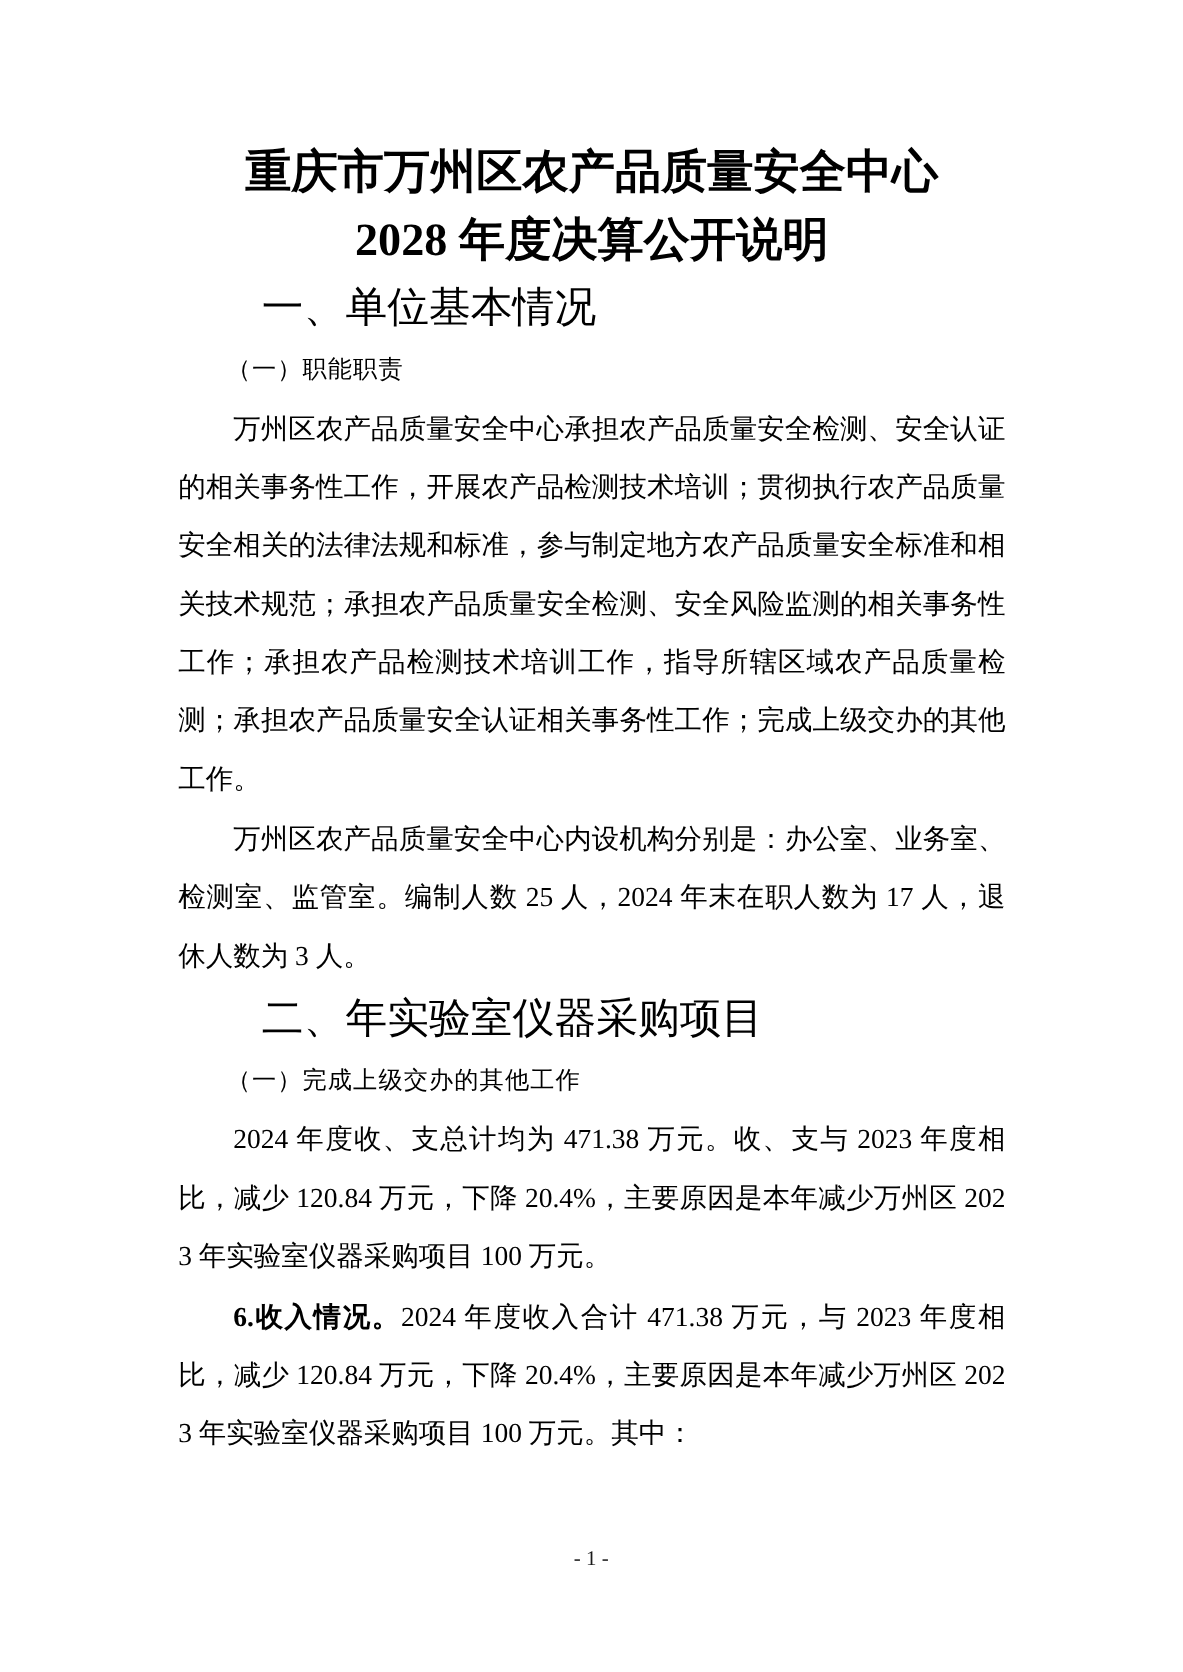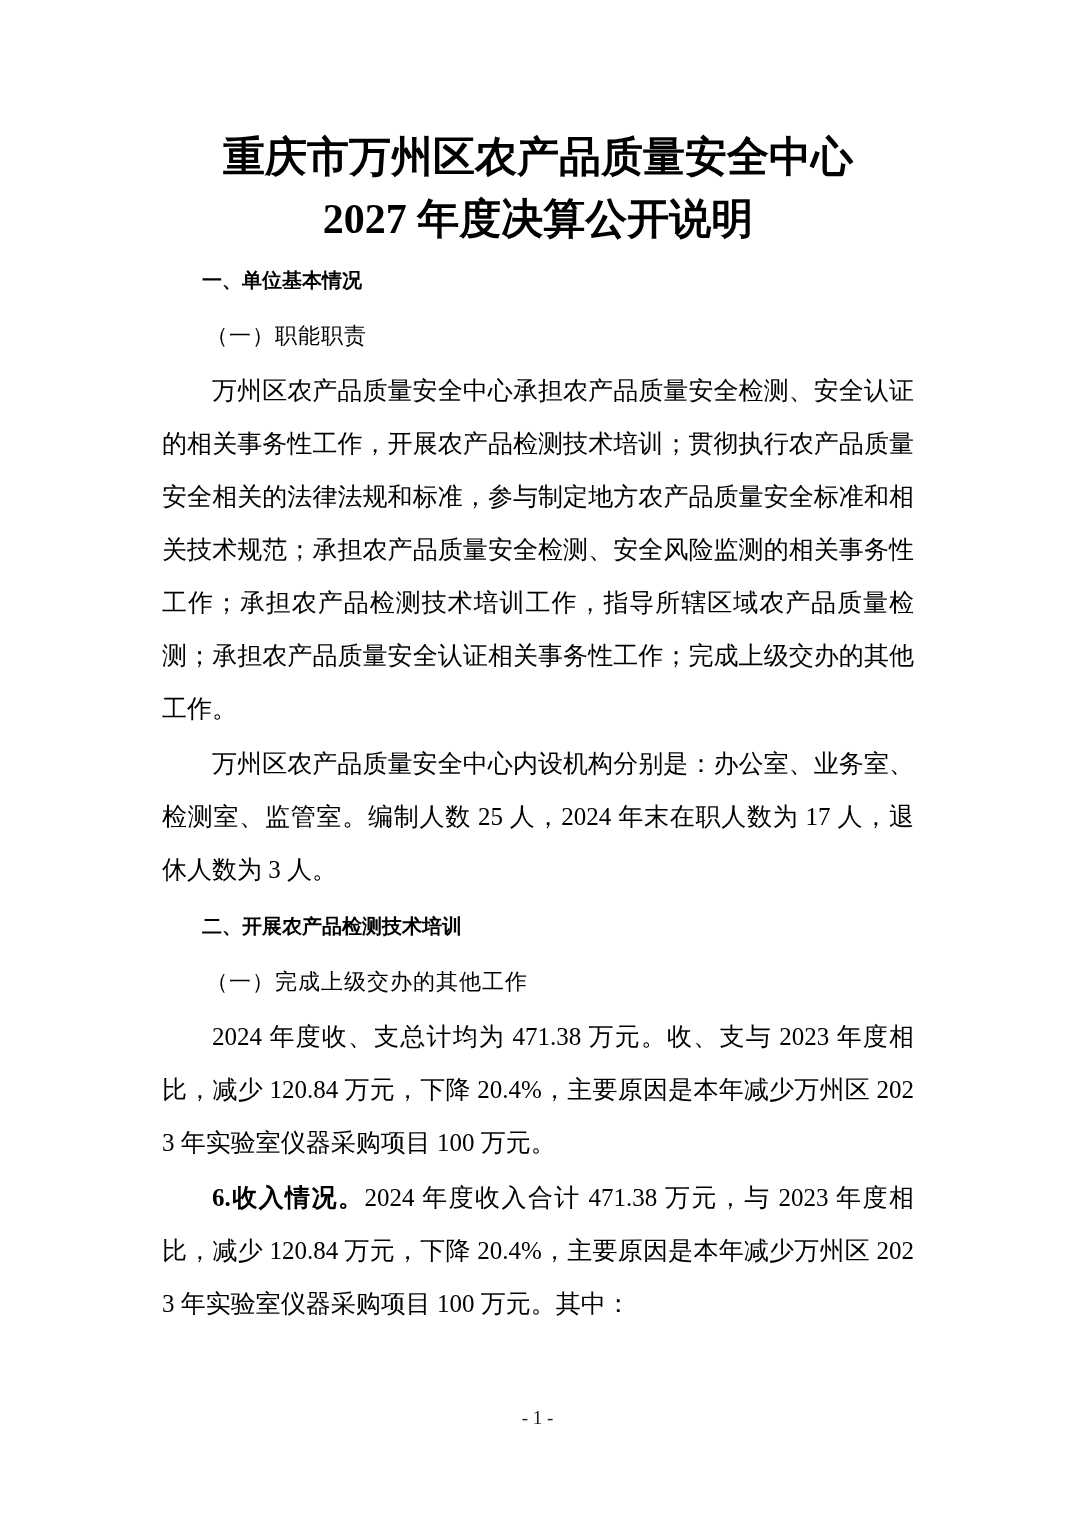--- a/index.html
+++ b/index.html
@@ -25,22 +25,22 @@
   .doc-title {
     text-align: center;
     font-weight: bold;
     font-size: 42px;
     line-height: 62px;
     font-family: "Liberation Serif", serif;
     margin: 0;
   }
   .heading-hei {
     font-family: "Liberation Sans", sans-serif;
-    font-weight: bold;
-    font-size: 20px;
+    font-weight: normal;
+    font-size: 38px;
     line-height: 53px;
     text-indent: 2em;
     margin: 4px 0 0 0;
     white-space: nowrap;
   }
   .heading-kai {
     font-family: "Liberation Serif", serif;
     font-weight: normal;
     font-size: 22px;
     line-height: 53px;
@@ -74,33 +74,33 @@
   }
 </style>
 </head>
 <body>
 
 <div class="page">
   <div class="content">
 
     <div class="doc-title">
       <div>重庆市万州区农产品质量安全中心</div>
-      <div>2027 年度决算公开说明</div>
+      <div>2028 年度决算公开说明</div>
     </div>
 
     <div class="heading-hei">一、单位基本情况</div>
 
     <div class="heading-kai">（一）职能职责</div>
 
     <p class="para">万州区农产品质量安全中心承担农产品质量安全检测、安全认证的相关事务性工作，开展农产品检测技术培训；贯彻执行农产品质量安全相关的法律法规和标准，参与制定地方农产品质量安全标准和相关技术规范；承担农产品质量安全检测、安全风险监测的相关事务性工作；承担农产品检测技术培训工作，指导所辖区域农产品质量检测；承担农产品质量安全认证相关事务性工作；完成上级交办的其他工作。</p>
 
 
     <p class="para">万州区农产品质量安全中心内设机构分别是：办公室、业务室、检测室、监管室。编制人数 25 人，2024 年末在职人数为 17 人，退休人数为 3 人。</p>
 
-    <div class="heading-hei">二、开展农产品检测技术培训</div>
+    <div class="heading-hei">二、年实验室仪器采购项目</div>
 
     <div class="heading-kai">（一）完成上级交办的其他工作</div>
 
     <p class="para">2024 年度收、支总计均为 471.38 万元。收、支与 2023 年度相比，减少 120.84 万元，下降 20.4%，主要原因是本年减少万州区 2023 年实验室仪器采购项目 100 万元。</p>
 
     <p class="para">
       <span class="bold-lead">6.收入情况。</span><span>2024 年度收入合计 471.38 万元，与 2023 年度相比，减少 120.84 万元，下降 20.4%，主要原因是本年减少万州区 2023 年实验室仪器采购项目 100 万元。其中：</span>
     </p>
 
   </div>

